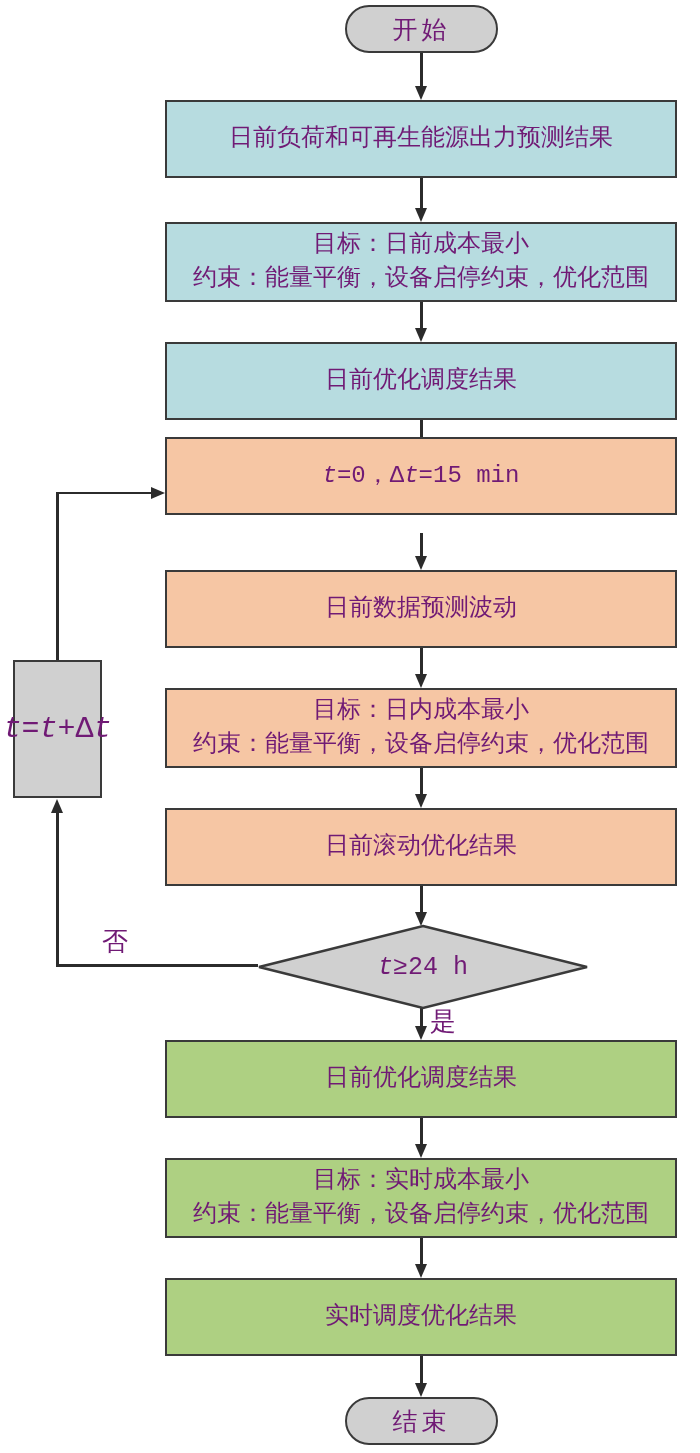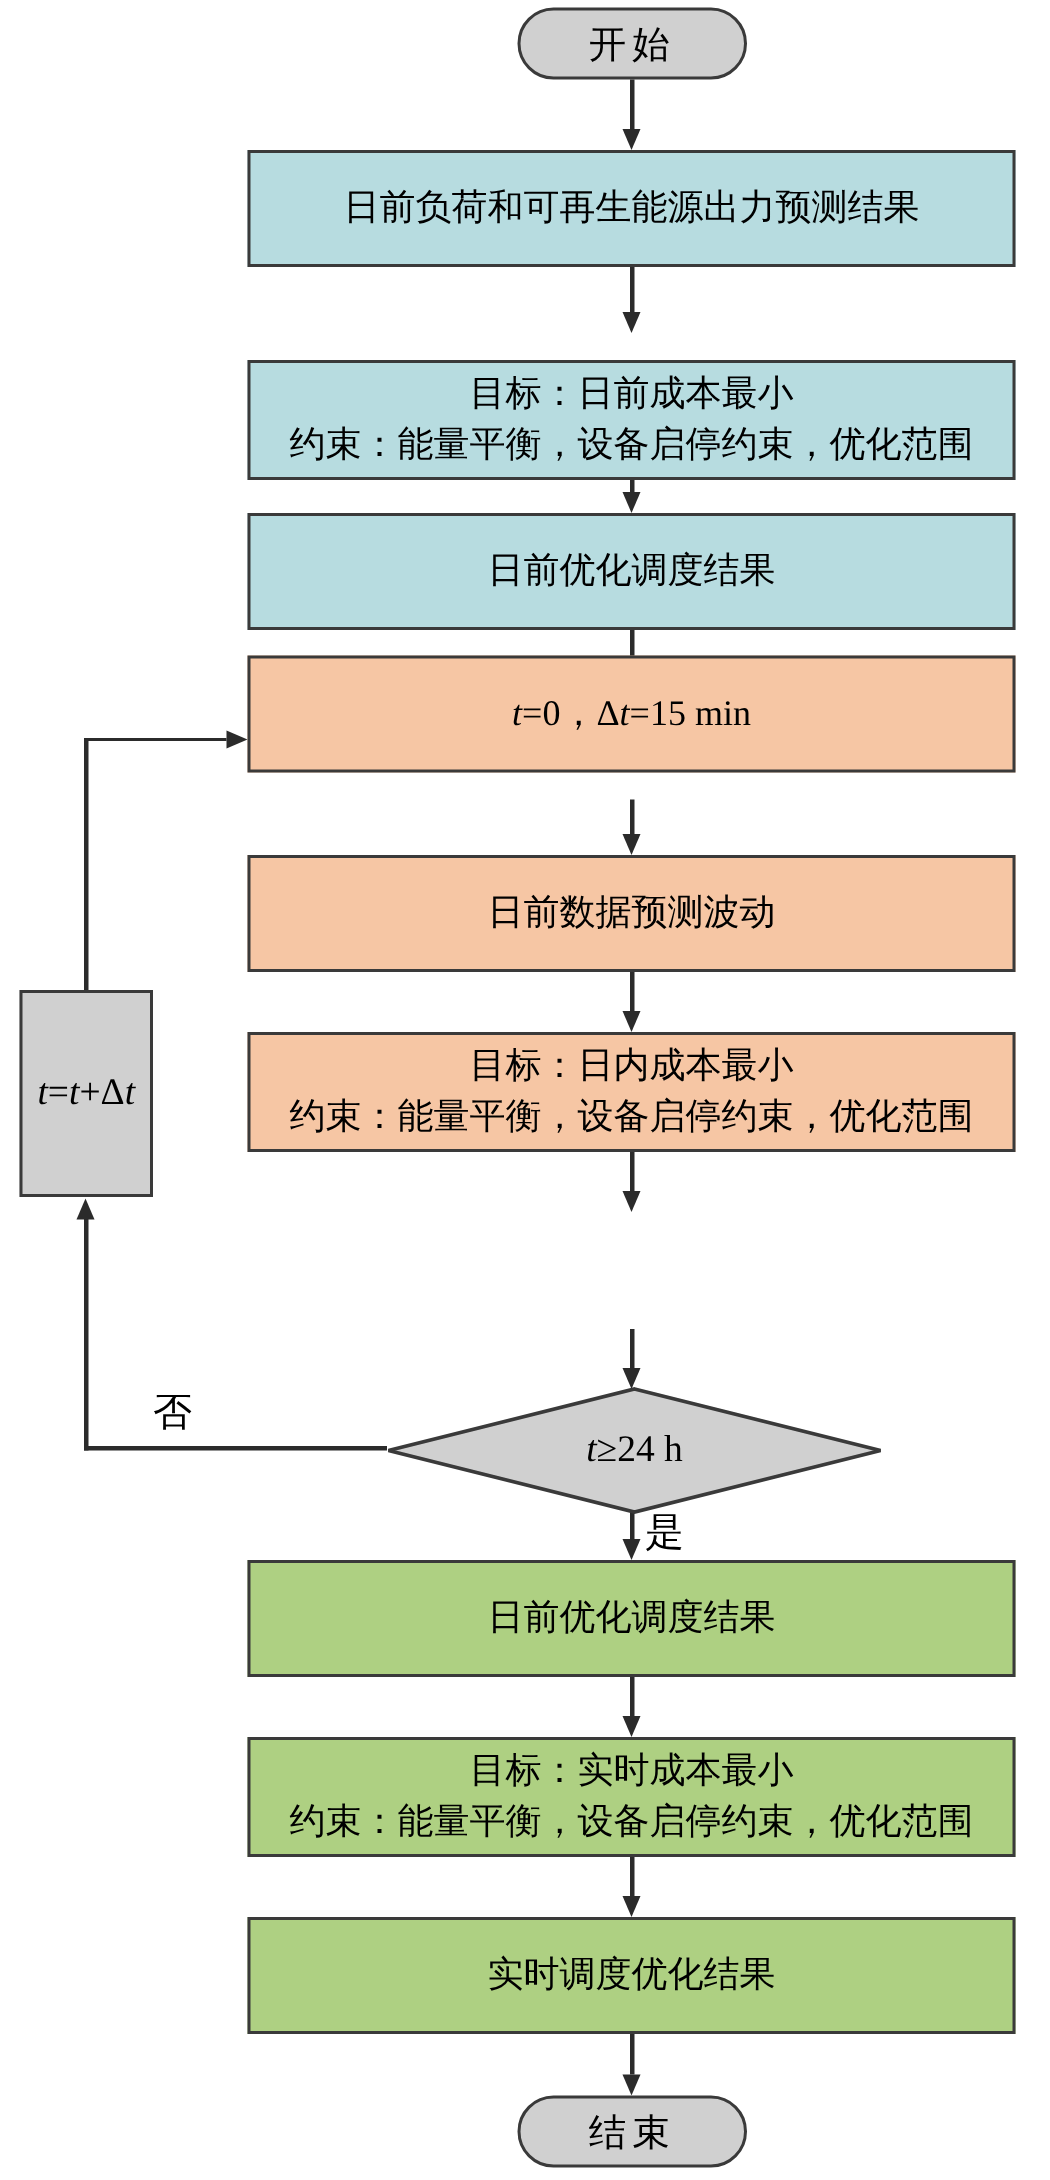--- a/index.html
+++ b/index.html
@@ -1,40 +1,40 @@
 <!DOCTYPE html>
 <html><head>
 <meta charset="utf-8">
 <style>
   html,body { margin:0; padding:0; background:#ffffff; }
   #canvas {
     position:relative; width:692px; height:1453px; background:#ffffff;
-    font-family:Liberation Serif, serif;
-    color:#000000; overflow:hidden;
+    font-family:Liberation Mono, monospace;
+    color:#701a75; overflow:hidden;
   }
   
   .node {
     position:absolute; left:165px; width:512px; box-sizing:border-box;
     border:2.5px solid #3a3a3a;
     display:flex; flex-direction:column; align-items:center; justify-content:center;
     text-align:left; font-size:24px; line-height:34px;
   }
   .c-blue   { background:#b7dce0; }
   .c-orange { background:#f6c6a4; }
   .c-green  { background:#aed082; }
   .terminal {
     position:absolute; left:345px; width:153px; height:48px; box-sizing:border-box;
     background:#d0d0d0; border:2.5px solid #3a3a3a; border-radius:26px;
     display:flex; align-items:center; justify-content:center;
     font-size:25px; letter-spacing:4px;
   }
   .loopbox {
     position:absolute; left:13px; top:660px; width:89px; height:138px; box-sizing:border-box;
     background:#d0d0d0; border:2.5px solid #3a3a3a;
-    display:flex; align-items:center; justify-content:center; font-size:25px;
+    display:flex; align-items:center; justify-content:center; font-size:30px;
   }
   .it { font-style:italic; }
   
   .v { position:absolute; width:2.5px; background:#2b2b2b; }
   .v.down::after {
     content:""; position:absolute; left:50%; transform:translateX(-50%);
     bottom:-13.5px; width:0; height:0;
     border:6.5px solid transparent; border-top:14px solid #2b2b2b; border-bottom:none;
   }
   .v.up::before {
@@ -75,21 +75,21 @@
   <div class="v down" style="left:420px; top:886px; height:26px"></div>
   <div class="v down" style="left:420px; top:1008px; height:18px"></div>
   <div class="v down" style="left:420px; top:1118px; height:26px"></div>
   <div class="v down" style="left:420px; top:1238px; height:26px"></div>
   <div class="v down" style="left:420px; top:1356px; height:27px"></div>
 
   <div class="node c-blue" style="top:100px; height:78px">
     <span>日前负荷和可再生能源出力预测结果</span>
   </div>
 
-  <div class="node c-blue" style="top:240px; height:80px">
+  <div class="node c-blue" style="top:222px; height:80px">
     <span>目标：日前成本最小</span>
     <span>约束：能量平衡，设备启停约束，优化范围</span>
   </div>
 
   <div class="node c-blue" style="top:342px; height:78px">
     <span>日前优化调度结果</span>
   </div>
 
   <div class="node c-orange" style="top:437px; height:78px">
     <span>
@@ -99,20 +99,23 @@
 
   <div class="node c-orange" style="top:570px; height:78px">
     <span>日前数据预测波动</span>
   </div>
 
   <div class="node c-orange" style="top:688px; height:80px">
     <span>目标：日内成本最小</span>
     <span>约束：能量平衡，设备启停约束，优化范围</span>
   </div>
 
+  <div class="node c-orange" style="top:808px; height:78px">
+    <span>日前滚动优化结果</span>
+  </div>
 
   <svg class="diamond-wrap" viewBox="0 0 334 86">
     <polygon points="167,2 331,43 167,84 3,43" fill="#d0d0d0" stroke="#3a3a3a" stroke-width="2.5"></polygon>
   </svg>
   <div class="diamond-label">
     <span class="it">t</span>
       <span>≥24 h</span>
   </div>
 
   <div class="branch-label" style="left:430px; top:1004px">是</div>

